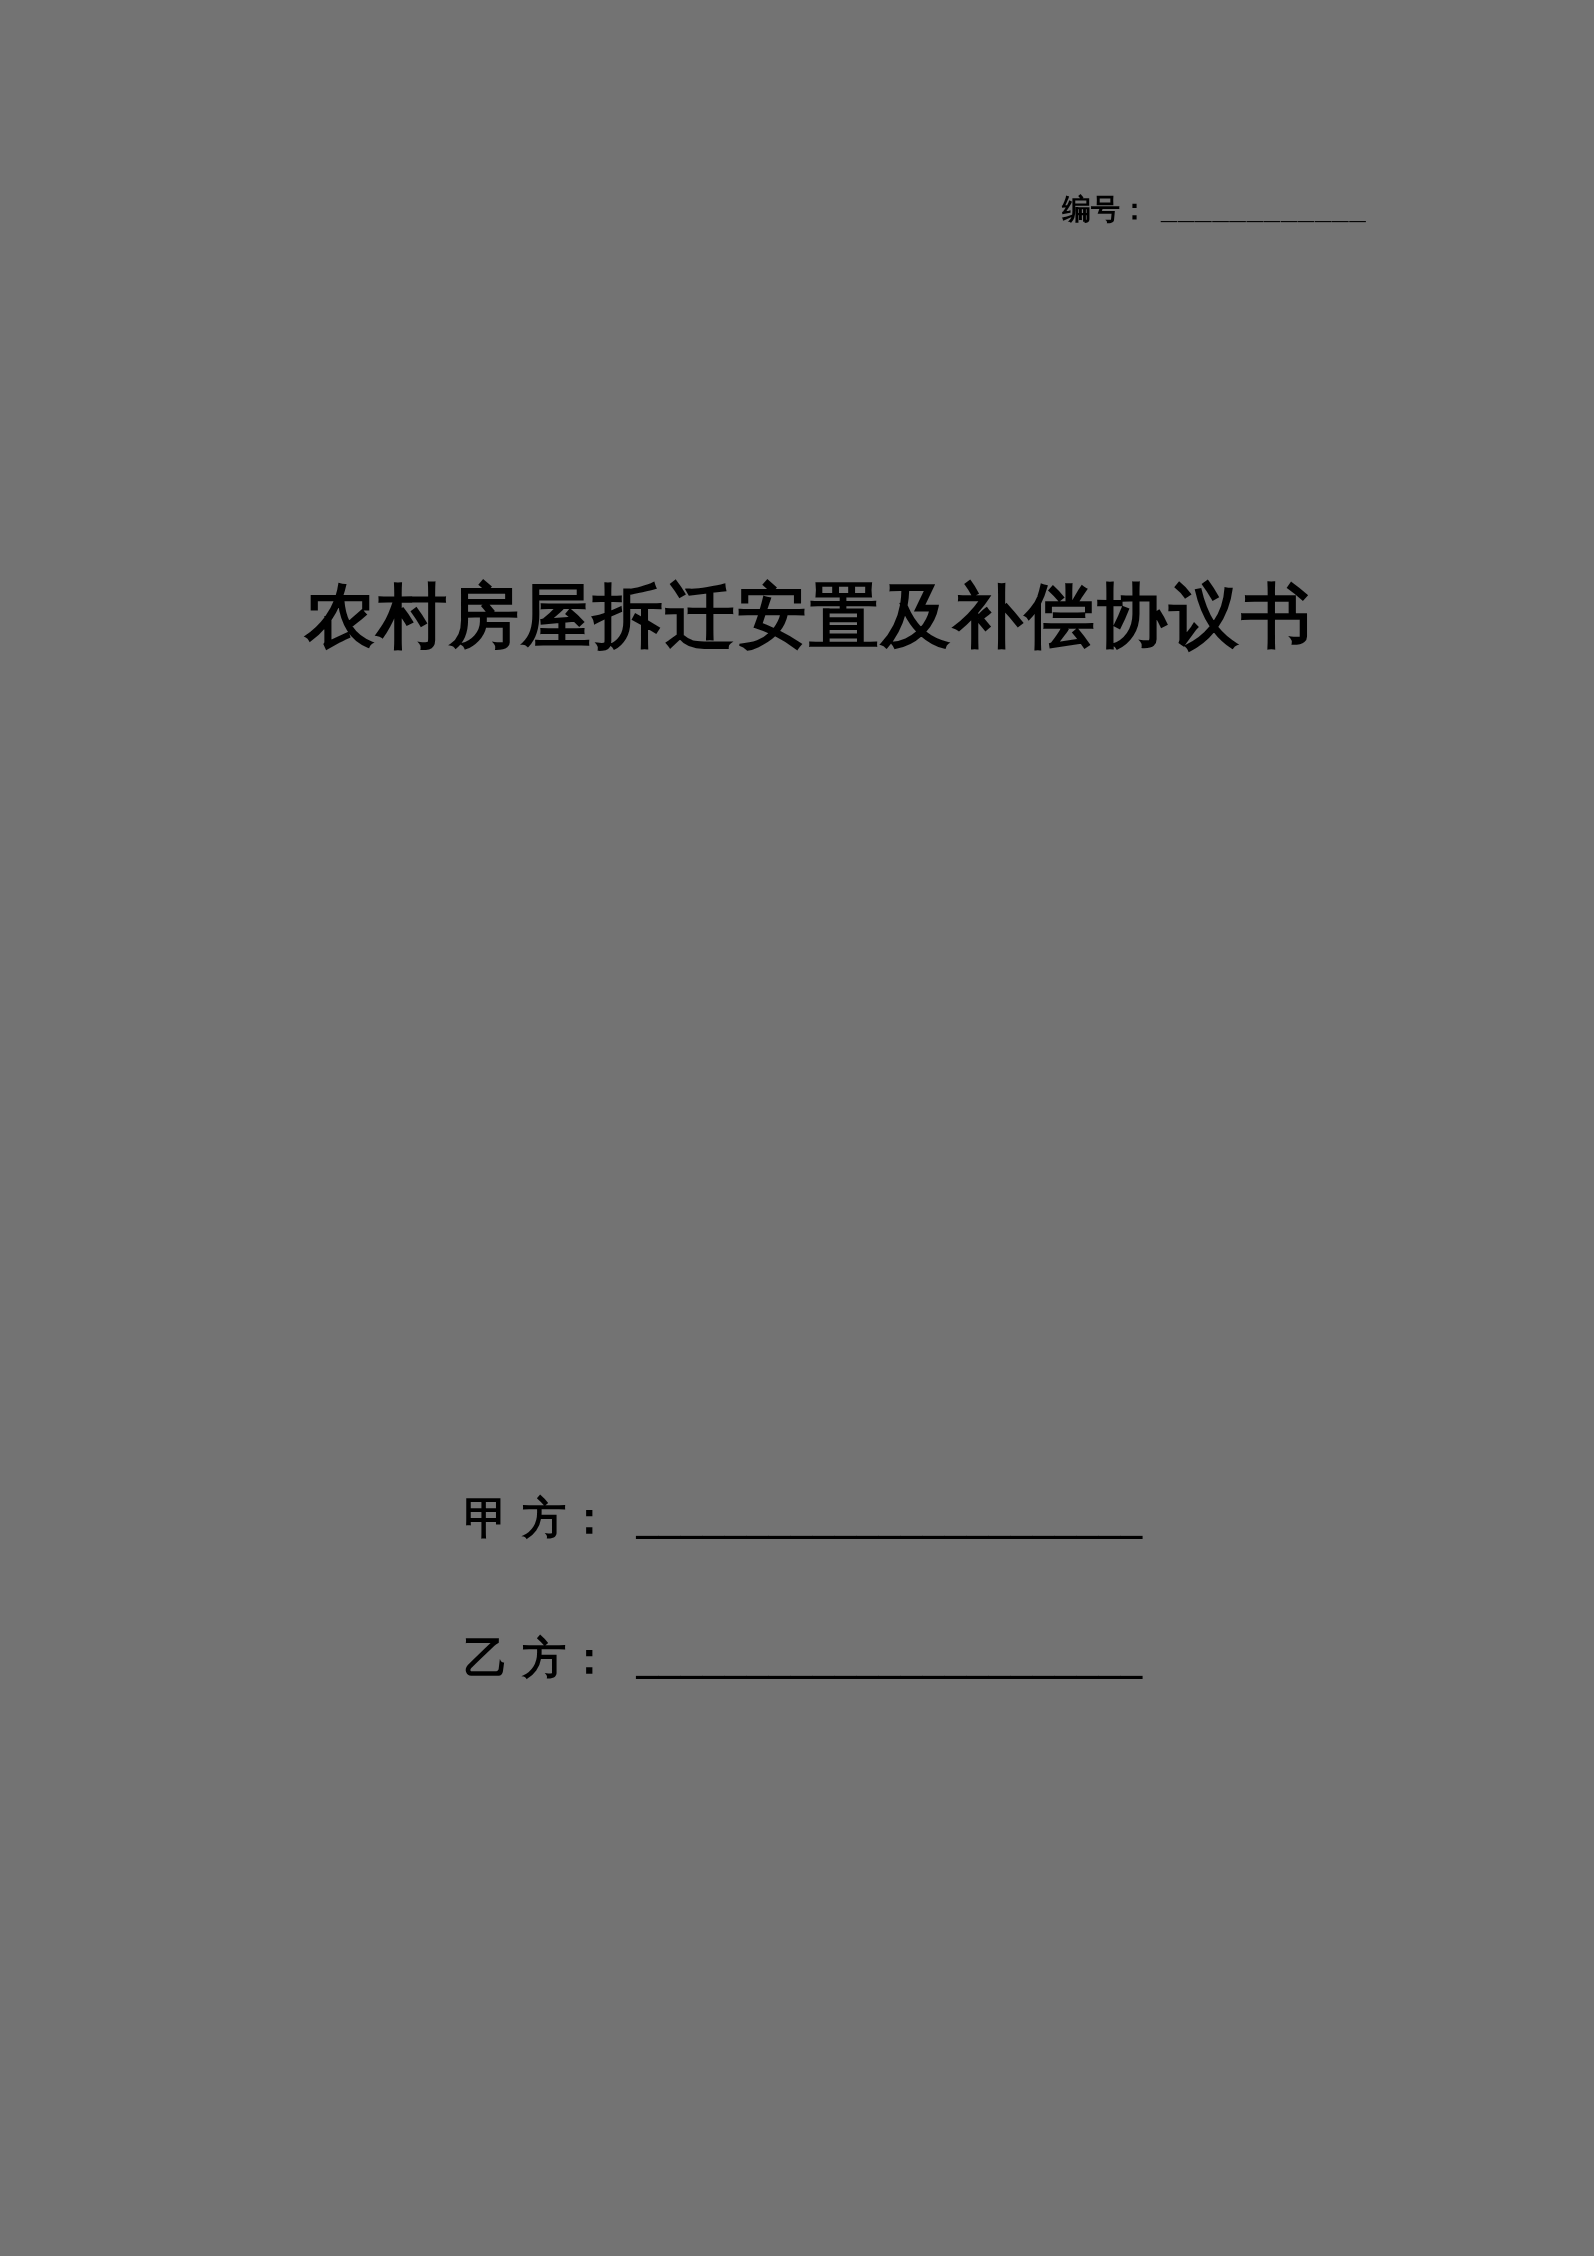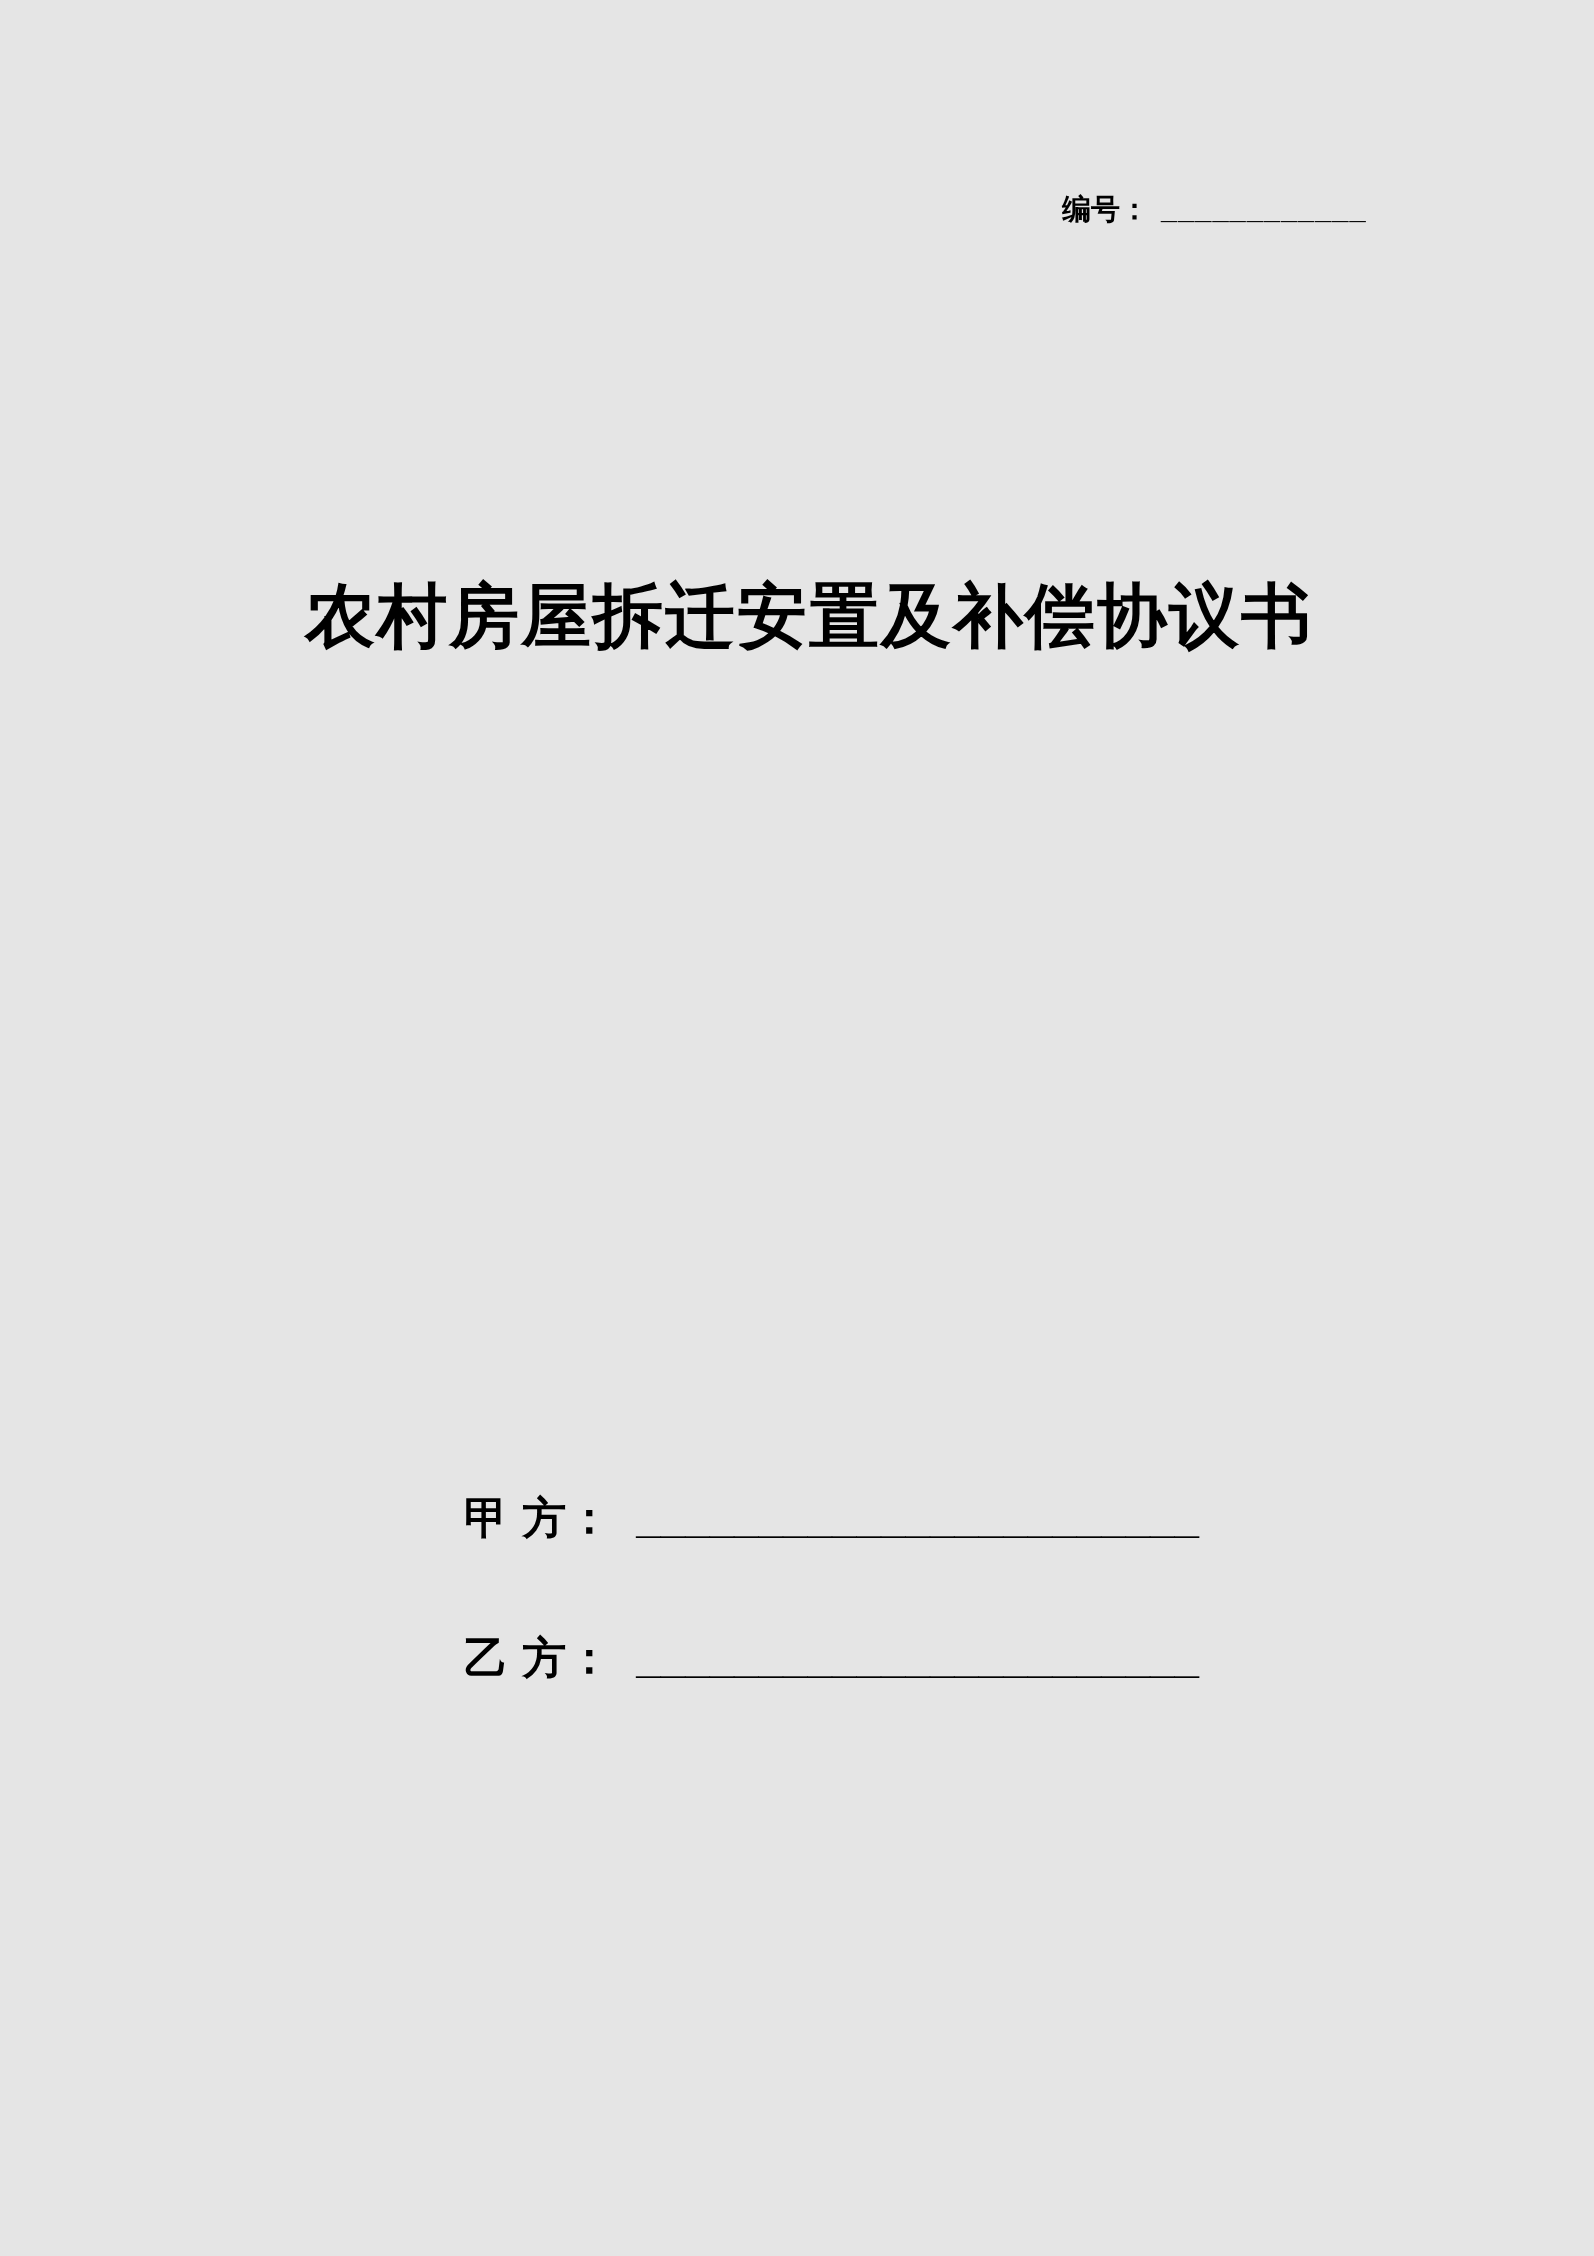--- a/index.html
+++ b/index.html
@@ -10,21 +10,21 @@
   body {
     width: 1594px;
     height: 2256px;
     font-family: "Liberation Sans", "DejaVu Sans", sans-serif;
     color: #000000;
   }
   .page {
     position: relative;
     width: 1594px;
     height: 2256px;
-    background: #e5e5e5;
+    background: #737373;
     overflow: hidden;
   }
   
   .doc-number {
     position: absolute;
     left: 1062px;
     top: 192px;
     font-size: 29px;
     font-weight: bold;
     white-space: nowrap;
@@ -57,20 +57,21 @@
     font-weight: bold;
     white-space: nowrap;
     line-height: 1.1;
   }
   .field .label {
     letter-spacing: 1px;
   }
   .field .blank {
     margin-left: 24px;
     letter-spacing: 0;
+    font-family: Liberation Serif, serif;
   }
   .field-party-a { top: 1494px; }
   .field-party-b { top: 1634px; }
   .field-sign-date { top: 1784px; }
   .field-sign-date .blank { margin-left: 28px; }
 </style>
 </head>
 <body>
 
 <div class="page">

